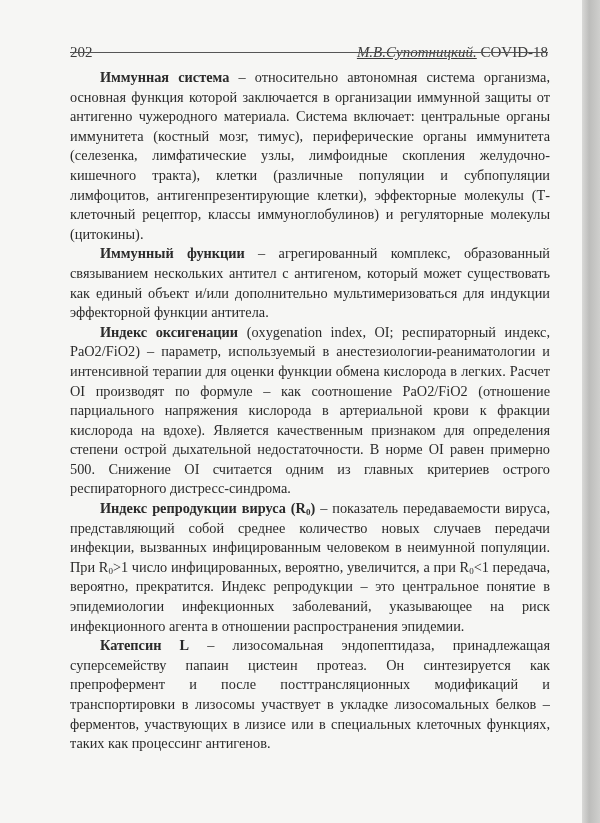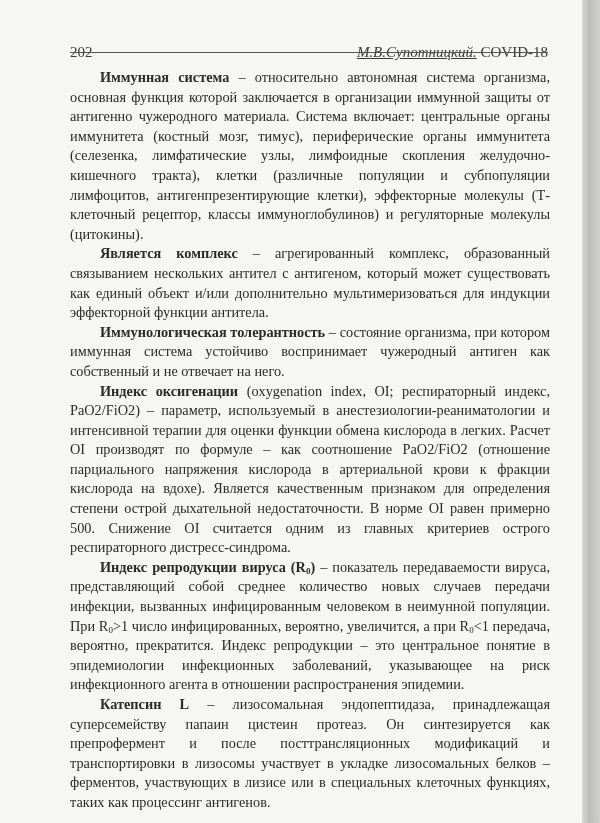--- a/index.html
+++ b/index.html
@@ -47,23 +47,22 @@
     <span>
       <span class="author">М.В.Супотницкий.</span>
       <span>COVID-18</span>
     </span>
   </div>
   <div class="header-rule"></div>
 
   <div class="content">
     <p class="entry"><span class="term">Иммунная система</span><span> – относительно автономная система организма, основная функция которой заключается в организации иммунной защиты от антигенно чужеродного материала. Система включает: центральные органы иммунитета (костный мозг, тимус), периферические органы иммунитета (селезенка, лимфатические узлы, лимфоидные скопления желудочно-кишечного тракта), клетки (различные популяции и субпопуляции лимфоцитов, антигенпрезентирующие клетки), эффекторные молекулы (Т-клеточный рецептор, классы иммуноглобулинов) и регуляторные молекулы (цитокины).</span></p>
 
-    <p class="entry"><span class="term">Является комплекс</span><span> – агрегированный комплекс, образованный связыванием нескольких антител с антигеном, который может существовать как единый объект и/или дополнительно мультимеризоваться для индукции эффекторной функции антитела.</span></p>
+    <p class="entry"><span class="term">Иммунный функции</span><span> – агрегированный комплекс, образованный связыванием нескольких антител с антигеном, который может существовать как единый объект и/или дополнительно мультимеризоваться для индукции эффекторной функции антитела.</span></p>
 
-    <p class="entry"><span class="term">Иммунологическая толерантность</span><span> – состояние организма, при котором иммунная система устойчиво воспринимает чужеродный антиген как собственный и не отвечает на него.</span></p>
 
     <p class="entry"><span class="term">Индекс оксигенации</span><span> (</span><span class="it">oxygenation index, OI;</span><span> респираторный индекс, PaO2/FiO2) – параметр, используемый в анестезиологии-реаниматологии и интенсивной терапии для оценки функции обмена кислорода в легких. Расчет OI производят по формуле – как соотношение PaO2/FiO2 (отношение парциального напряжения кислорода в артериальной крови к фракции кислорода на вдохе). Является качественным признаком для определения степени острой дыхательной недостаточности. В норме OI равен примерно 500. Снижение OI считается одним из главных критериев острого респираторного дистресс-синдрома.</span></p>
 
     <p class="entry"><span class="term"><span>Индекс репродукции вируса (R</span><sub>0</sub><span>)</span></span><span> – показатель передаваемости вируса, представляющий собой среднее количество новых случаев передачи инфекции, вызванных инфицированным человеком в неимунной популяции. При R</span><sub>0</sub><span>&gt;1 число инфицированных, вероятно, увеличится, а при R</span><sub>0</sub><span>&lt;1 передача, вероятно, прекратится. Индекс репродукции – это центральное понятие в эпидемиологии инфекционных заболеваний, указывающее на риск инфекционного агента в отношении распространения эпидемии.</span></p>
 
 
     <p class="entry"><span class="term">Катепсин L</span><span> – лизосомальная эндопептидаза, принадлежащая суперсемейству папаин цистеин протеаз. Он синтезируется как препрофермент и после посттрансляционных модификаций и транспортировки в лизосомы участвует в укладке лизосомальных белков – ферментов, участвующих в лизисе или в специальных клеточных функциях, таких как процессинг антигенов.</span></p>
 
   </div>
 </div>

